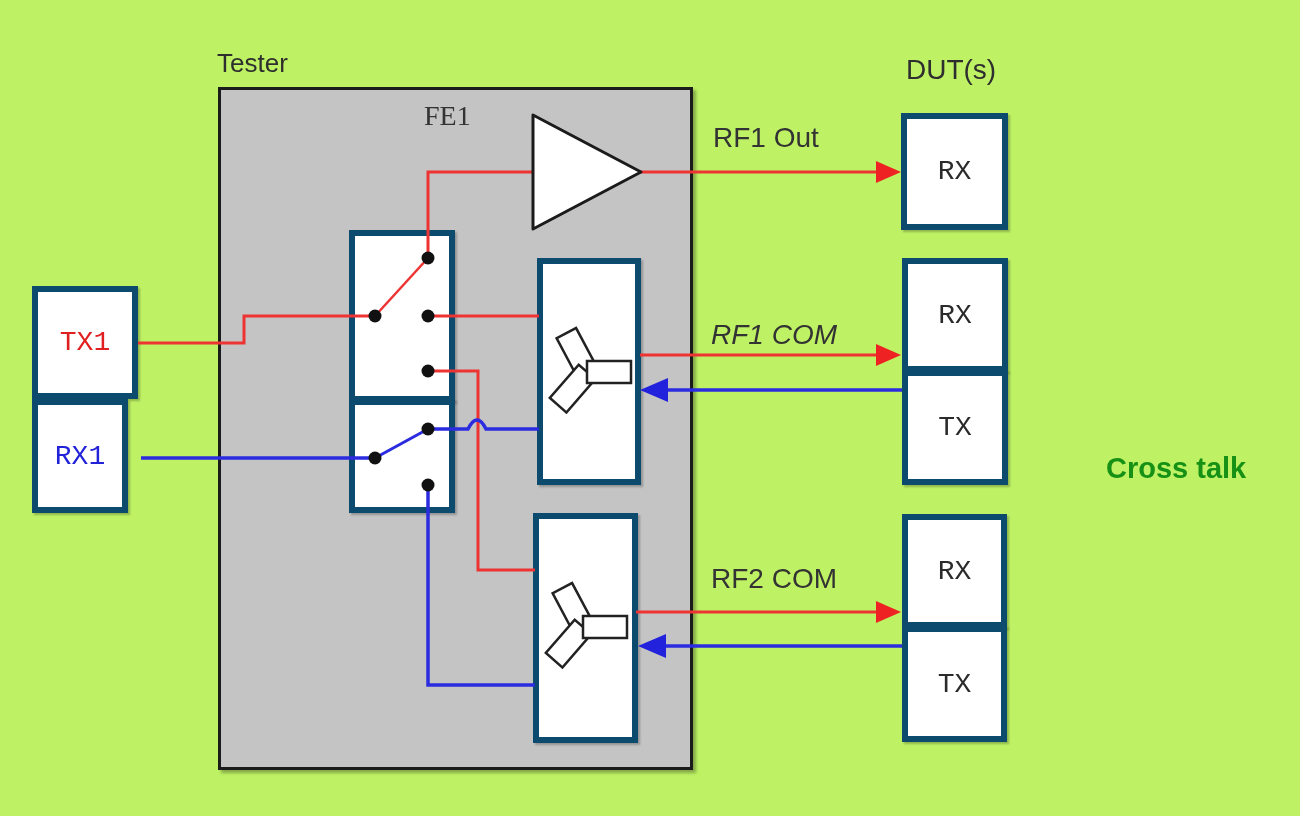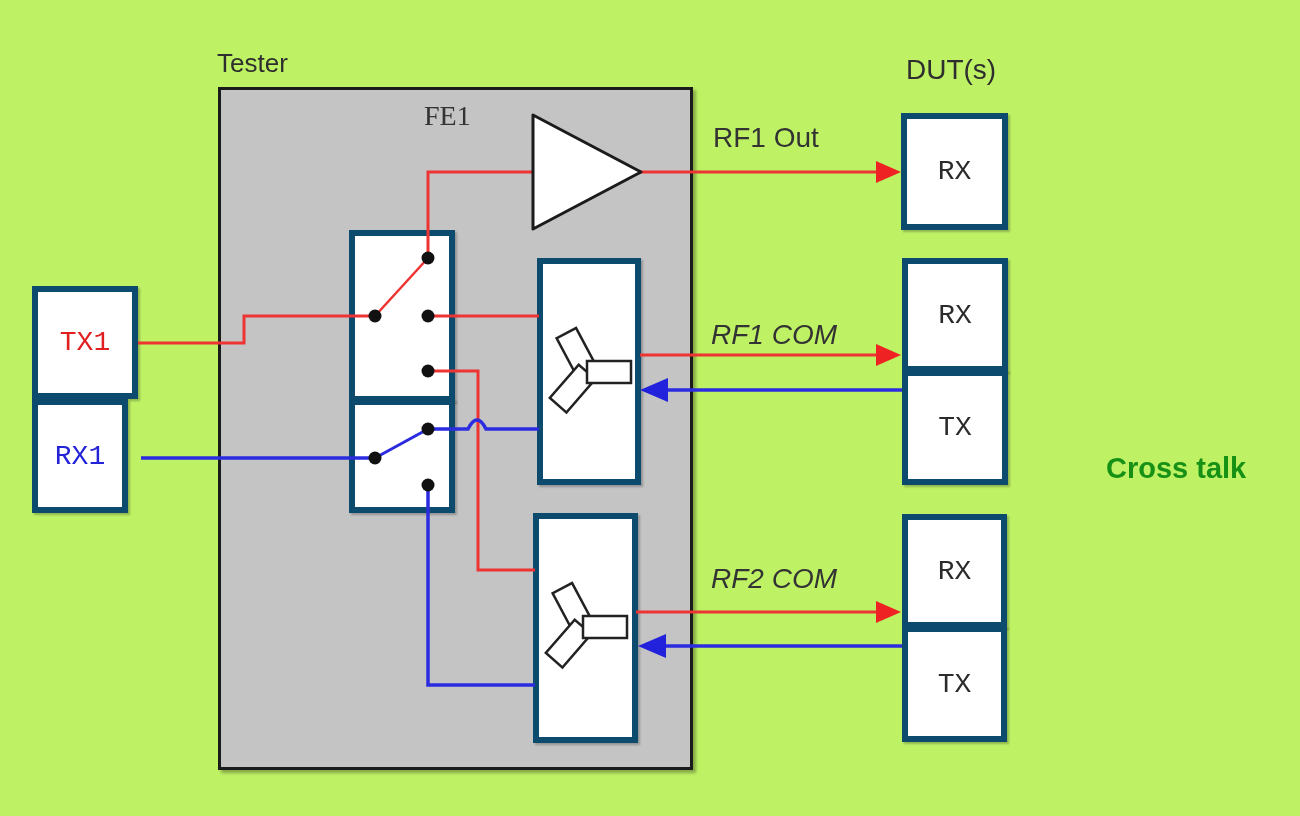--- a/index.html
+++ b/index.html
@@ -32,21 +32,21 @@
   .dut2-tx{left:902px;top:370px;width:106px;height:115px;}
   .dut3-rx{left:902px;top:514px;width:105px;height:114px;}
   .dut3-tx{left:902px;top:626px;width:105px;height:116px;}
   
   .lbl{position:absolute;font-size:28px;color:#333333;white-space:nowrap;z-index:4;}
   .tester-lbl{left:217px;top:48px;font-size:26px;color:#2e2e2e;}
   .fe1-lbl{left:424px;top:100px;font-family:Liberation Serif, serif;}
   .dut-lbl{left:906px;top:54px;color:#2e2e2e;}
   .rf1-out-lbl{left:713px;top:122px;text-align:center;}
   .rf1-com-lbl{left:711px;top:319px;font-style:italic;}
-  .rf2-com-lbl{left:711px;top:563px;font-style:italic;}
+  .rf2-com-lbl{left:711px;top:563px;}
   .note{
     position:absolute;left:1058px;top:448px;z-index:4;
     font-size:29px;font-weight:bold;color:#169116;line-height:40px;white-space:nowrap;margin-left:48px;
   }
   svg.overlay{position:absolute;left:0;top:0;z-index:3;pointer-events:none;}
 </style>
 </head>
 <body>
 
 <div class="canvas">

